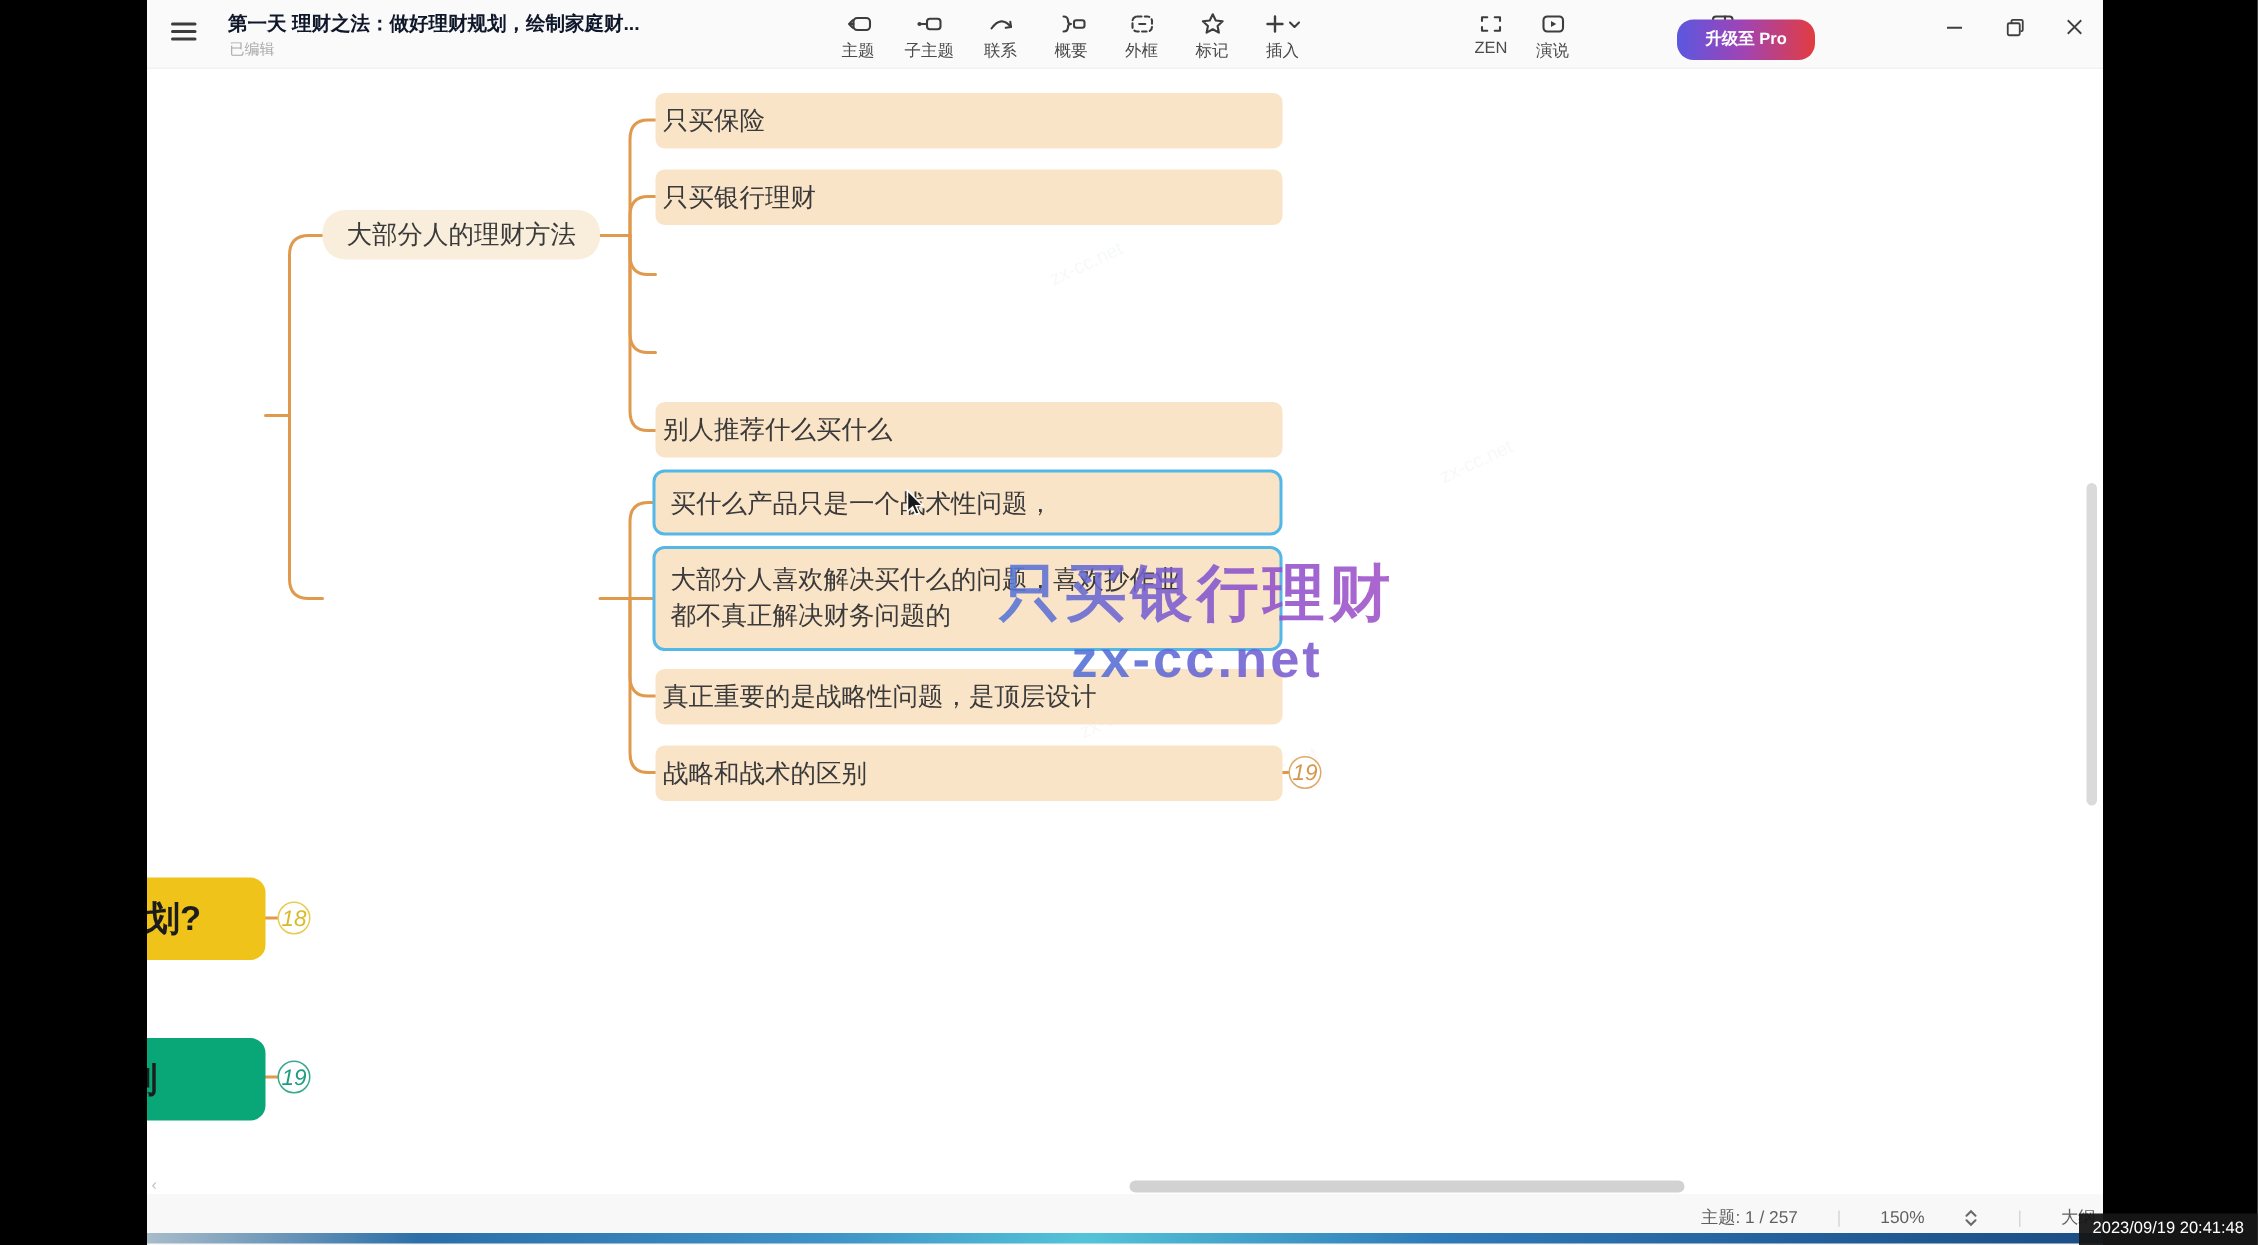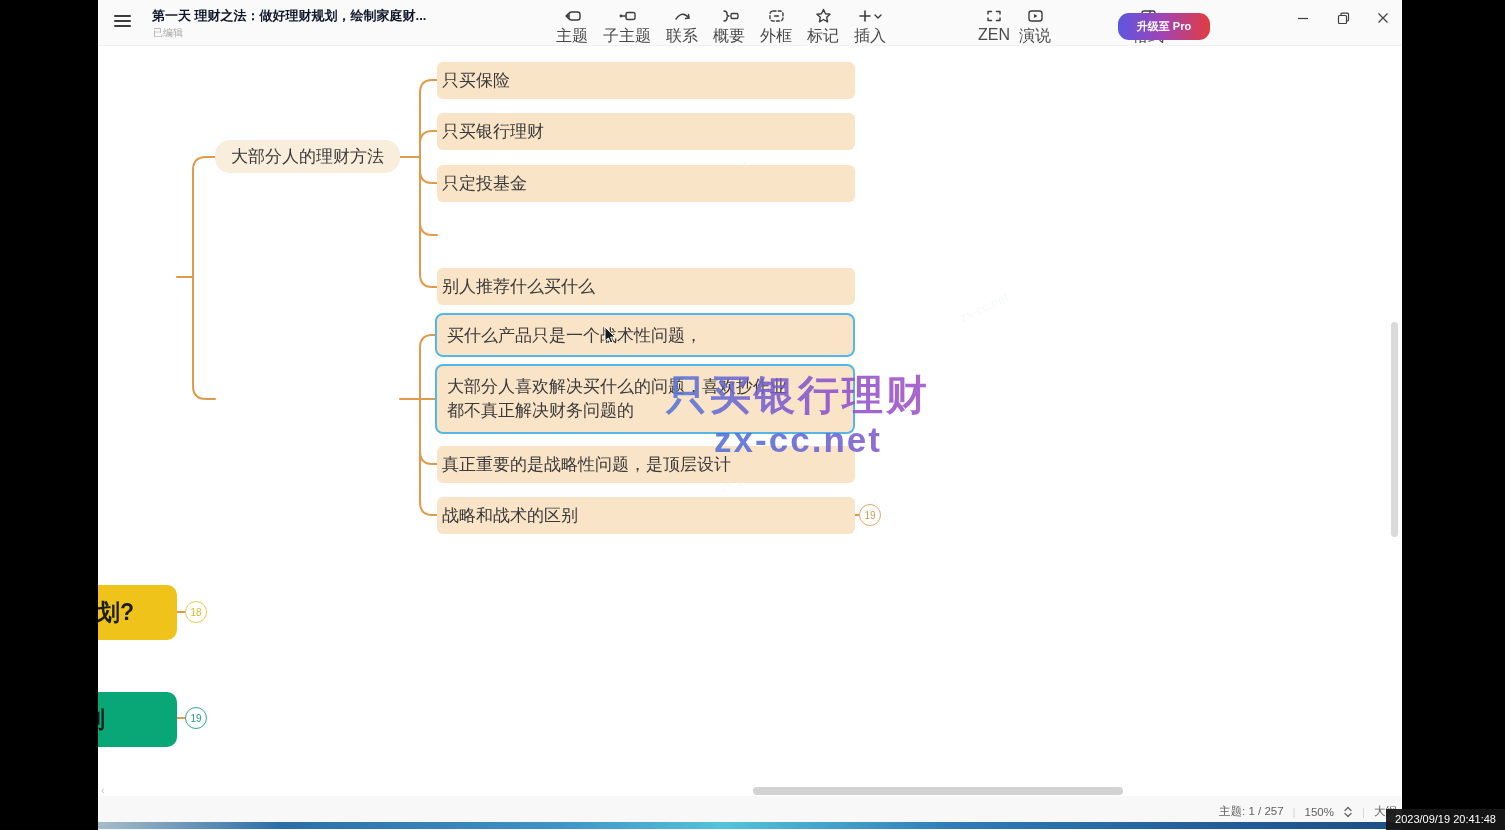--- a/index.html
+++ b/index.html
@@ -15,21 +15,21 @@
                cursor:pointer; }
   .hamburger span { display:block; height:2px; background:#3c3c3c; margin-bottom:3px; border-radius:1px; }
   .doc-title { position:absolute; left:54px; top:7px; font-size:13px; font-weight:bold;
                color:#0f172a; white-space:nowrap; }
   .doc-status { position:absolute; left:55px; top:26px; font-size:10px; color:#a8a8a8; }
 
   .tb-center { position:absolute; left:456px; top:5px; display:flex; gap:11px; }
   .tb-item { min-width:36px; display:flex; flex-direction:column; align-items:center;
              cursor:pointer; padding:1px 2px; }
   .tb-item .ic { height:19px; display:flex; align-items:center; justify-content:center; }
-  .tb-item .lb { font-size:16px; color:#4a4a4a; margin-top:1px; white-space:nowrap; }
+  .tb-item .lb { font-size:11px; color:#4a4a4a; margin-top:1px; white-space:nowrap; }
   .tb-item svg { stroke:#3d3d3d; fill:none; stroke-width:1.4; stroke-linecap:round; stroke-linejoin:round; }
   .tb-right1 { position:absolute; left:878px; top:5px; display:flex; gap:5px; }
   .tb-fmt { position:absolute; left:1032px; top:5px; }
   .pro-btn { position:absolute; left:1020px; top:13px; width:92px; height:27px;
              border-radius:11px; border:none; cursor:pointer;
              background:linear-gradient(90deg,#5b57e0 0%,#a044b4 48%,#e23c40 100%);
              color:#fff; font-size:11px; font-weight:bold; line-height:21px; text-align:center; }
   .win-ctl { position:absolute; top:6px; width:26px; height:24px; display:flex;
              align-items:center; justify-content:center; cursor:pointer; color:#3f3f3f; }
   .win-ctl svg { stroke:#3f3f3f; fill:none; stroke-width:1.2; }
@@ -51,22 +51,22 @@
                 border-radius:6px; padding-left:5px; font-size:17px; }
   .c10 { top:62px; } .c11 { top:113px; } .c12 { top:165px; }
   .c13 { top:217px; } .c14 { top:268px; }
   .c22 { top:446px; } .c23 { top:497px; }
   .sel-node { left:337px; width:420px; background:#fae4c8; border:2px solid #53b7e8;
               border-radius:8px; padding-left:10px; font-size:17px; }
   .s20 { top:313px; height:44px; }
   .s21 { top:364px; height:70px; white-space:pre-line; line-height:24px; }
 
   .badge { position:absolute; width:22px; height:22px; border-radius:50%;
-           background:rgba(255,255,255,.95); font-size:10px; display:flex;
-           align-items:center; justify-content:center; z-index:3; }
+           background:rgba(255,255,255,.95); font-size:15px; display:flex;
+           align-items:center; justify-content:center; z-index:3;font-style:italic; }
   .badge-18 { left:87px; top:601px; border:1.5px solid #e6cd52; color:#d9ba2a; }
   .badge-19g { left:87px; top:707px; border:1.5px solid #35a98e; color:#1f9d7f; }
   .badge-19o { left:761px; top:504px; border:1.5px solid #dfa96a; color:#d3974e; }
 
   
   .watermark { position:absolute; left:540px; top:368px; width:320px; text-align:center;
                z-index:5; pointer-events:none; font-weight:bold; }
   .wm1 { font-size:41px; letter-spacing:3px;
          background:linear-gradient(90deg,#4a7ed8 0%,#8c52cc 60%,#a851c8 100%);
          -webkit-background-clip:text; background-clip:text; color:transparent; opacity:.88; }
@@ -82,21 +82,21 @@
   .cursor { position:absolute; left:505px; top:326px; z-index:40; pointer-events:none; }
 
   
   .vscroll { position:absolute; left:1293px; top:322px; width:7px; height:215px;
              background:#dadada; border-radius:4px; z-index:6; cursor:pointer; }
   .hscroll { position:absolute; left:655px; top:787px; width:370px; height:8px;
              background:#d2d2d2; border-radius:4px; z-index:6; cursor:pointer; }
   .hscroll-arrow { position:absolute; left:3px; top:784px; font-size:11px; color:#c0c0c0; z-index:6; }
 
   
-  .statusbar { position:absolute; right:5px; bottom:11px; display:flex; gap:9px;
+  .statusbar { position:absolute; right:5px; bottom:11px; display:flex; gap:26px;
                align-items:center; font-size:11.5px; color:#5f5f5f; z-index:7;
                background:transparent; }
   .statusbar .sep { color:#d5d5d5; }
   .zoom-stepper { display:flex; flex-direction:column; line-height:5px; cursor:pointer; }
   .zoom-stepper svg { stroke:#6a6a6a; fill:none; stroke-width:1.4; stroke-linecap:round; }
   .status-strip { position:absolute; left:0; bottom:0; width:100%; height:34px;
                   background:#f8f8f8; z-index:4; }
   .bottom-strip { position:absolute; left:0; bottom:1px; width:100%; height:7px; z-index:8;
                   background:linear-gradient(90deg,#a8bcc9 0%,#2b6ea8 14%,#3f93c6 35%,#54c3d8 48%,#2f7ab8 66%,#235f9a 85%,#1b4e84 100%); }
 
@@ -266,21 +266,20 @@
   <div class="wm-faint wf3">zx-cc.net</div>
   <div class="wm-faint wf4">zx-cc.net</div>
 
   <div class="node big-node yellow-node">划?</div>
   <div class="node big-node green-node">划</div>
 
   <div class="node parent-node p1">大部分人的理财方法</div>
 
   <div class="node child-node c10">只买保险</div>
   <div class="node child-node c11">只买银行理财</div>
-  <div class="node child-node c12">只定投基金</div>
   <div class="node child-node c14">别人推荐什么买什么</div>
 
   <div class="node sel-node s20">买什么产品只是一个战术性问题，</div>
   <div class="node sel-node s21">大部分人喜欢解决买什么的问题，喜欢抄作业
 都不真正解决财务问题的</div>
   <div class="node child-node c22">真正重要的是战略性问题，是顶层设计</div>
   <div class="node child-node c23">战略和战术的区别</div>
 
   <div class="badge badge-18">18</div>
   <div class="badge badge-19g">19</div>

